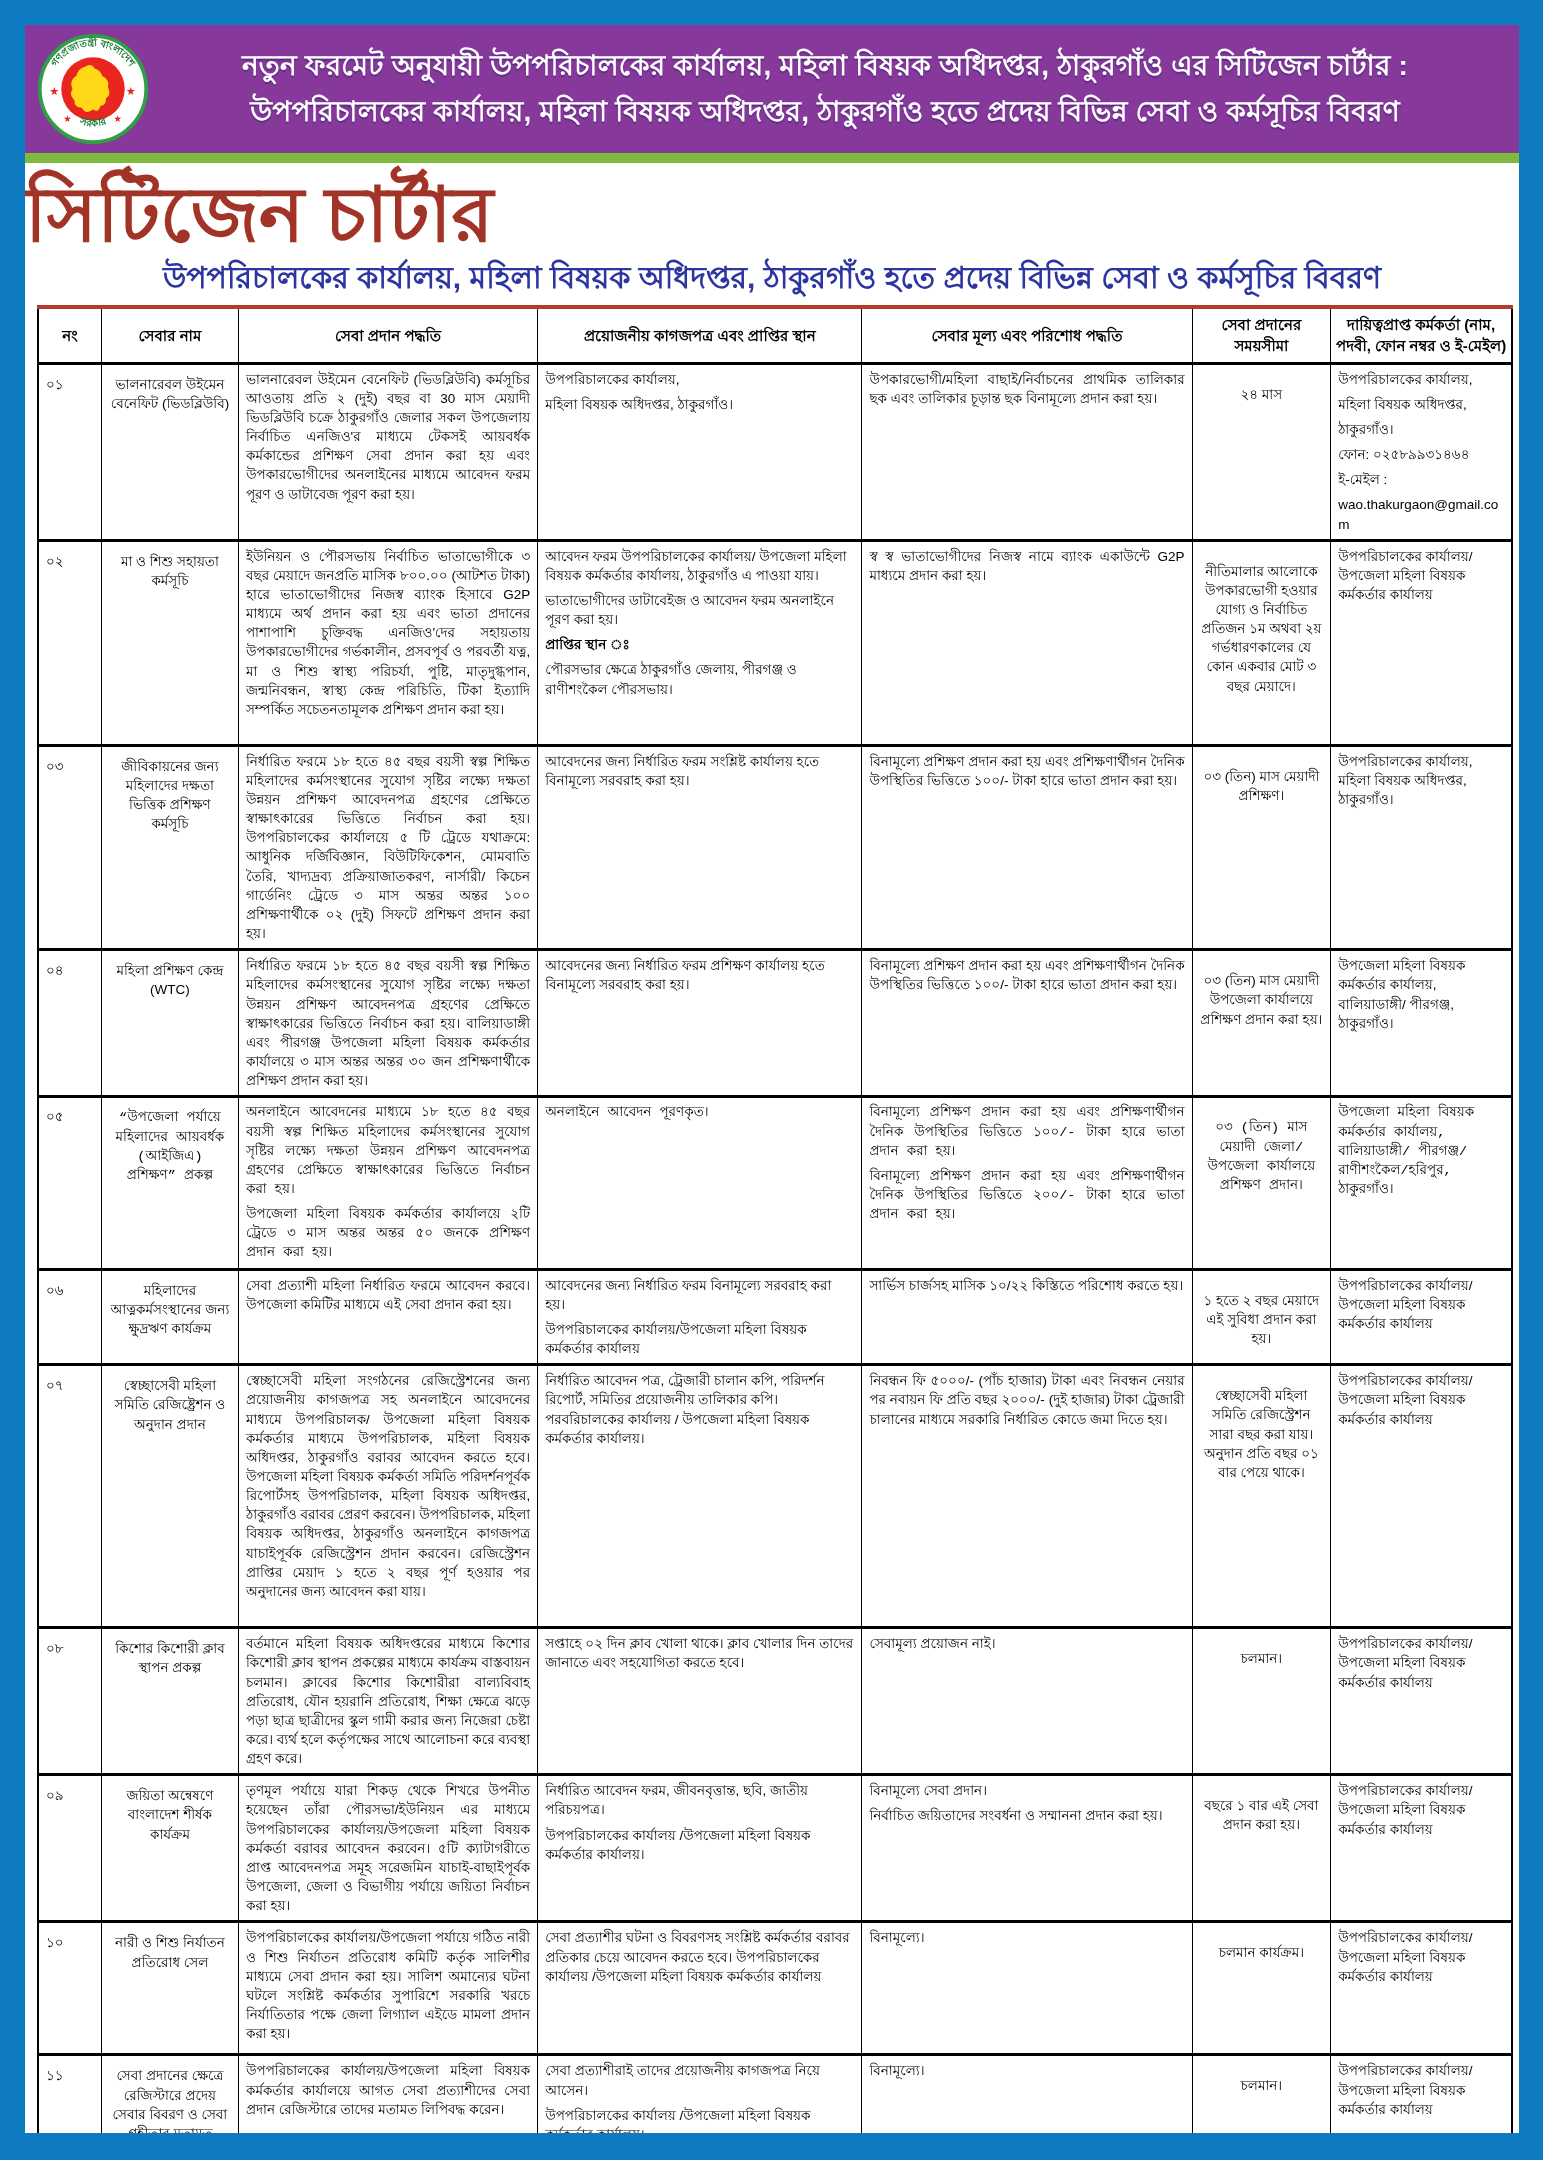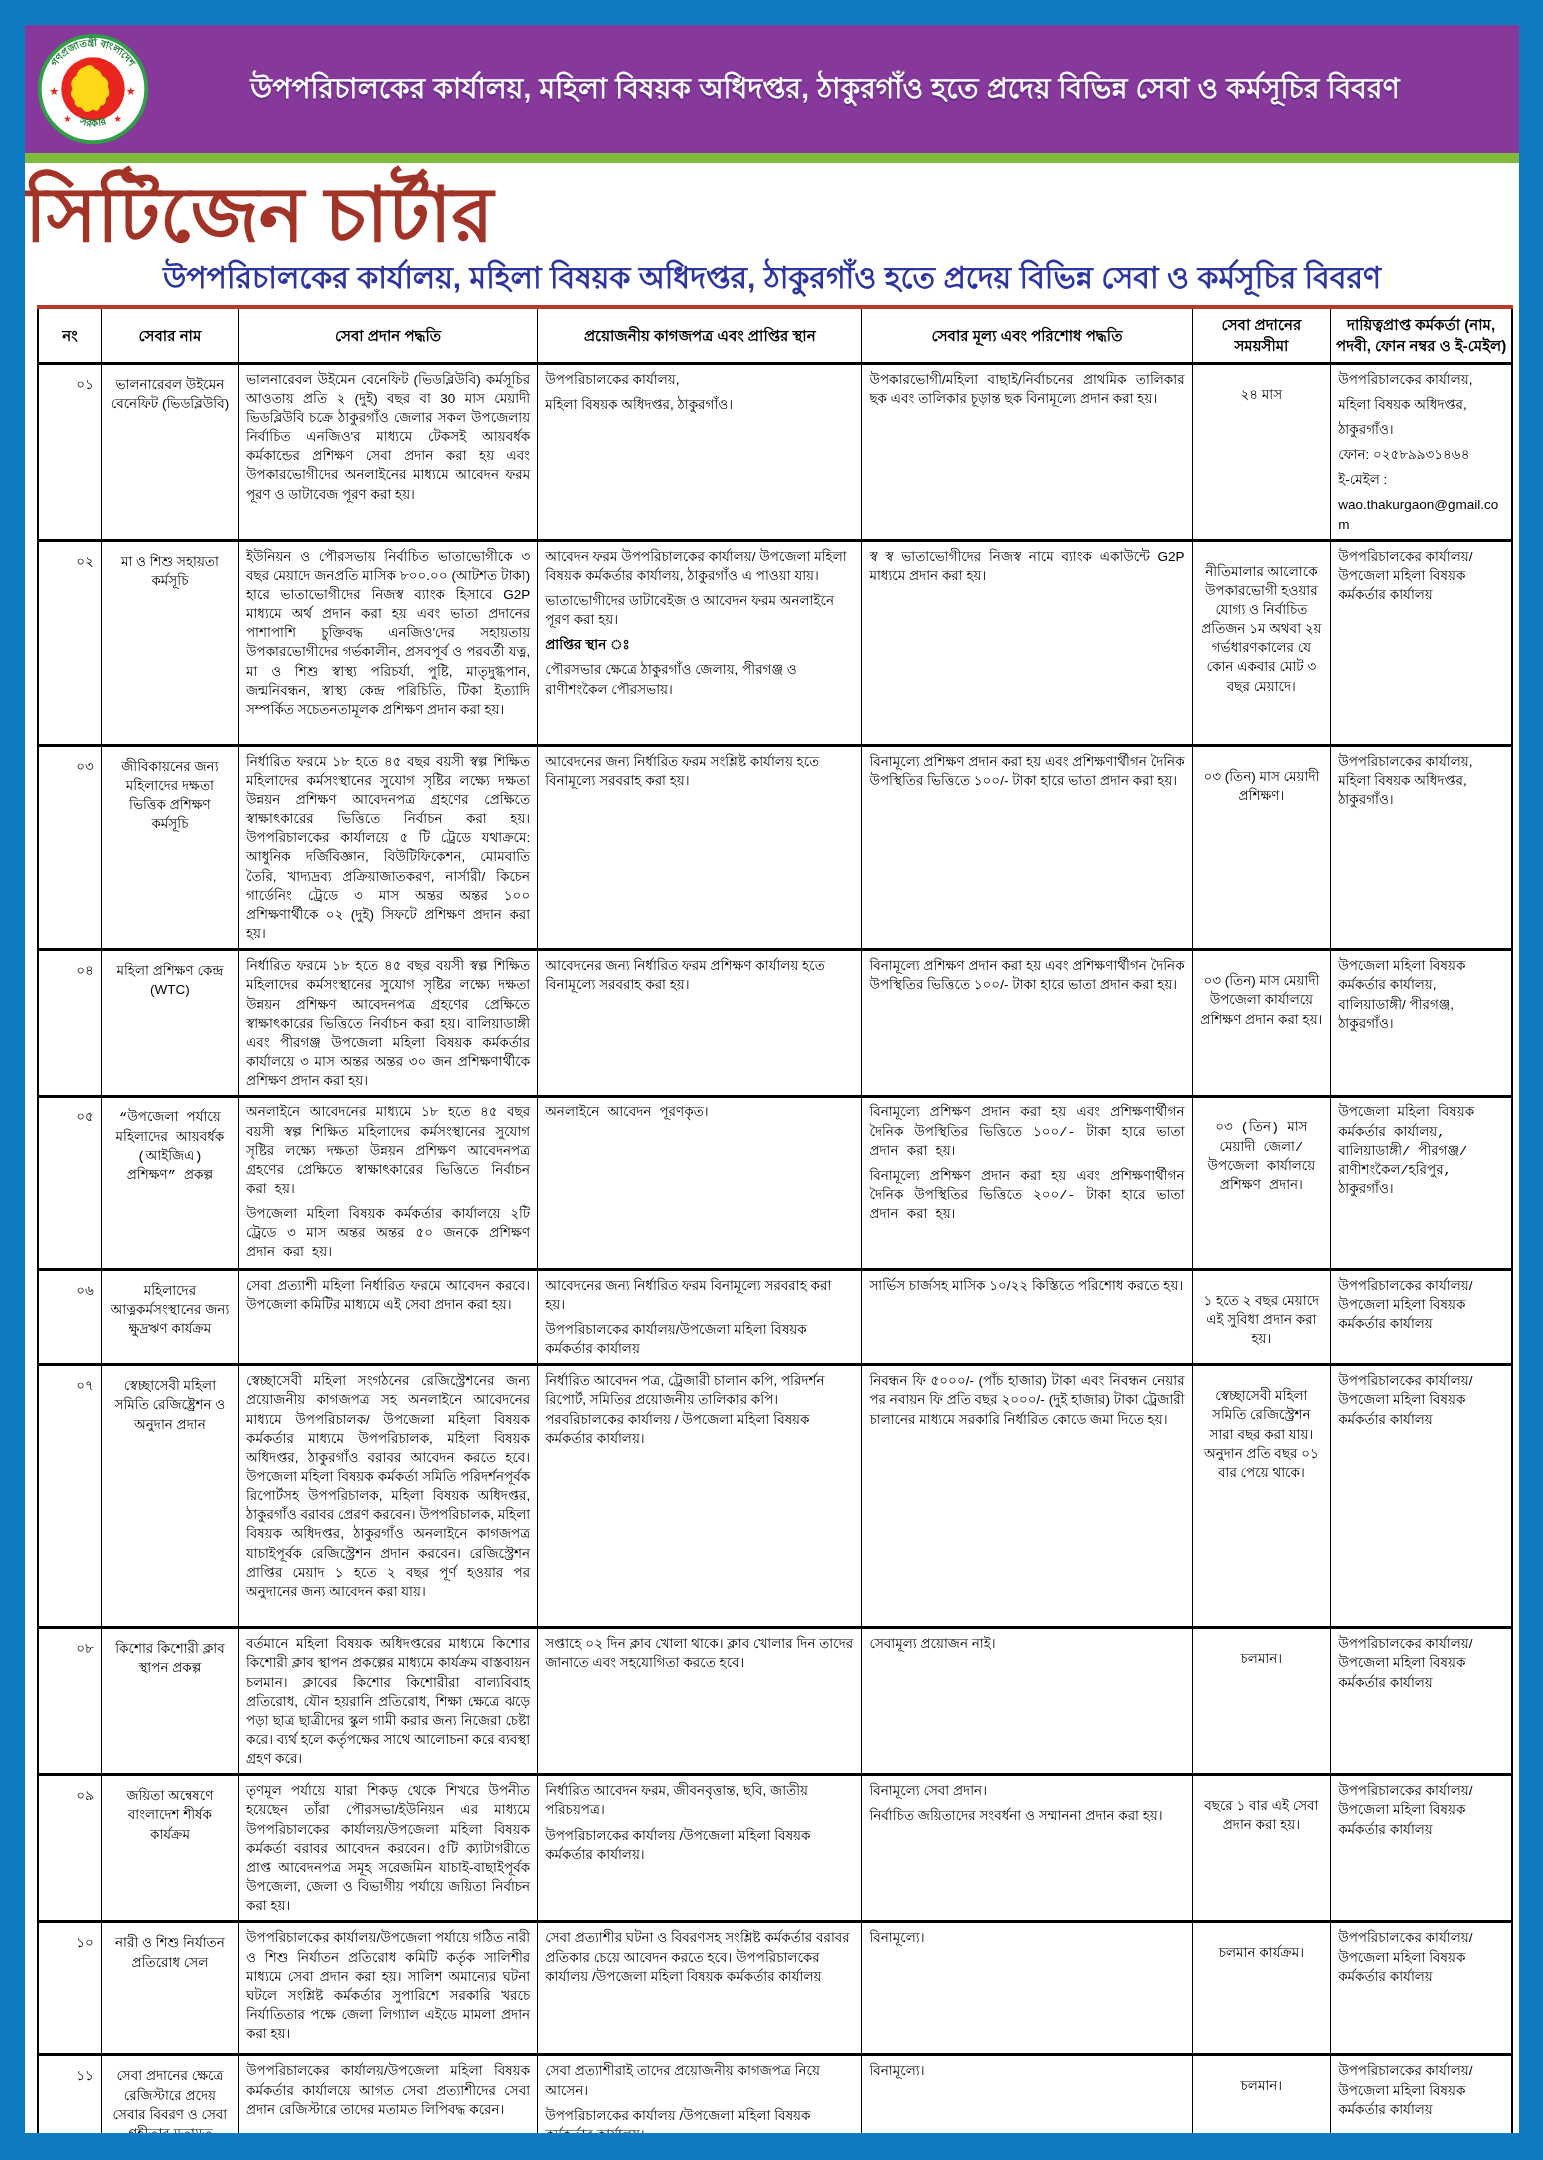--- a/index.html
+++ b/index.html
@@ -32,21 +32,21 @@
   .subtitle{margin-top:4px;text-align:center;color:var(--subtitle_blue);font-size:30px;font-weight:bold;line-height:1.15;}
 
   
   table.charter{border-collapse:collapse;table-layout:fixed;width:calc(100% - 18px);margin:10px 6px 0 12px;
     border-left:2px solid #000;border-right:2px solid #000;border-bottom:4px solid #000;
     border-top:4px solid var(--table_topline_red);}
   .charter th,.charter td{border:1.5px solid #000;vertical-align:top;padding:5px 7px;
     font-size:13.5px;line-height:1.42;color:#000;word-wrap:break-word;}
   .charter thead th{border-top:none;text-align:center;vertical-align:middle;font-size:15px;font-weight:bold;padding:4px 4px;height:56px;}
   .charter tbody tr{border-top:3px solid #000;}
-  .charter td.c0{text-align:right;padding-top:10px;}
+  .charter td.c0{text-align:left;padding-top:10px;}
   .charter td.c1{text-align:center;padding-top:10px;}
   .charter td.c2,.charter td.c4{text-align:justify;}
   .charter td.c5{text-align:center;padding-top:20px;}
   .charter .para{margin-bottom:6px;}
   .charter .para:last-child{margin-bottom:0;}
   .charter .para.bold{font-weight:bold;}
   
   tbody tr:nth-child(1) td{height:128px;}
   tbody tr:nth-child(2) td{height:205px;}
   tbody tr:nth-child(3) td{height:204px;}
@@ -80,20 +80,21 @@
         </text>
         <text font-size="11" font-weight="bold" fill="#1b7a34">
           <textPath href="#arcBot" startOffset="50%" text-anchor="middle">সরকার</textPath>
         </text>
         <text x="13" y="66" font-size="12" fill="var(--seal_red)">★</text>
         <text x="95" y="66" font-size="12" fill="var(--seal_red)">★</text>
         <text x="28" y="95" font-size="10" fill="var(--seal_red)">★</text>
         <text x="82" y="95" font-size="10" fill="var(--seal_red)">★</text>
       </svg>
       <div class="banner-text">
+        <div>নতুন ফরমেট অনুযায়ী উপপরিচালকের কার্যালয়, মহিলা বিষয়ক অধিদপ্তর, ঠাকুরগাঁও এর সিটিজেন চার্টার :</div>
         <div>উপপরিচালকের কার্যালয়, মহিলা বিষয়ক অধিদপ্তর, ঠাকুরগাঁও হতে প্রদেয় বিভিন্ন সেবা ও কর্মসূচির বিবরণ</div>
       </div>
     </div>
     <div class="stripe"></div>
 
     <div class="title">সিটিজেন চার্টার</div>
     <div class="subtitle">উপপরিচালকের কার্যালয়, মহিলা বিষয়ক অধিদপ্তর, ঠাকুরগাঁও হতে প্রদেয় বিভিন্ন সেবা ও কর্মসূচির বিবরণ</div>
 
     <table class="charter">
       <colgroup>

